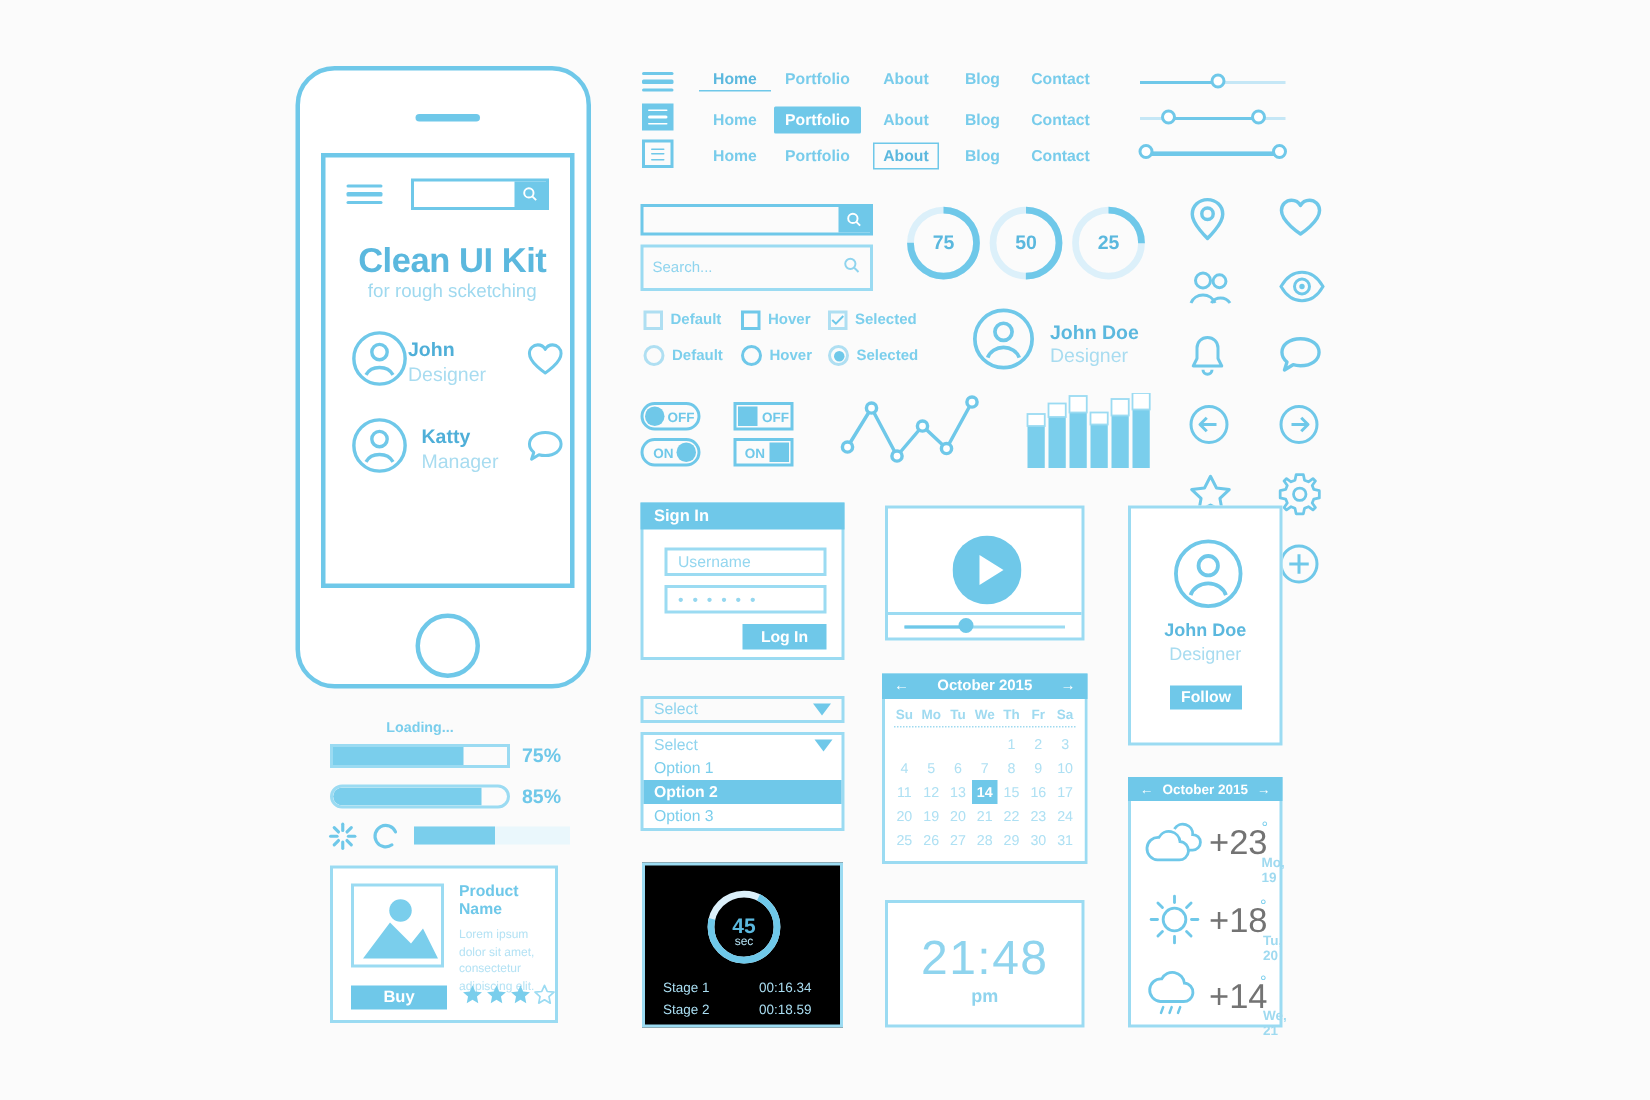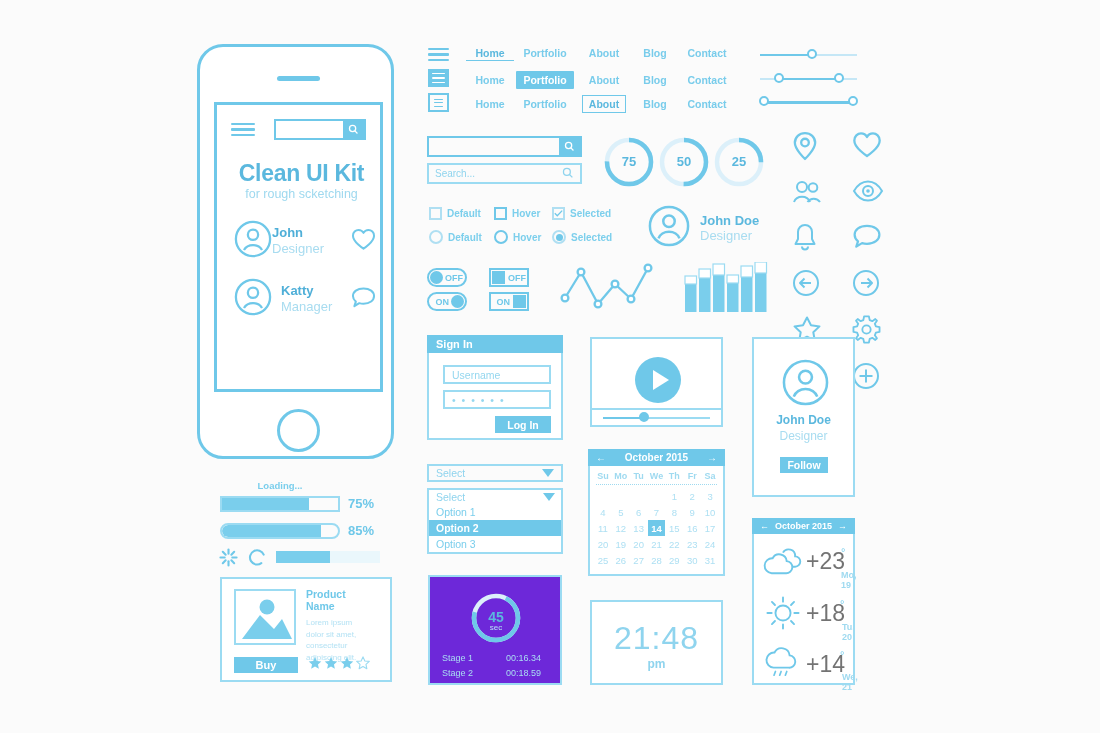--- a/index.html
+++ b/index.html
@@ -257,21 +257,21 @@
 
   <div class="abs search-field" style="left:427px; top:136px; width:155px; height:21px;">
     <span class="search-ph" title=""></span>
     <span style="width:21px; height:17px; background:#6FC8E9; display:flex; align-items:center; justify-content:center;">
       <svg width="11" height="11" viewBox="0 0 12 12">
           <circle cx="5" cy="5" r="3.4" fill="none" stroke="#fff" stroke-width="1.4"></circle>
           <line x1="7.5" y1="7.5" x2="10.3" y2="10.3" stroke="#fff" stroke-width="1.4"></line>
         </svg>
     </span>
   </div>
-  <div class="abs search-field" style="left:427px; top:163px; width:155px; height:21px; border-color:#9BDBF2;">
+  <div class="abs search-field" style="left:427px; top:163px; width:155px; height:31px; border-color:#9BDBF2;">
     <span class="search-ph">Search...</span>
     <span style="padding-right:6px;">
       <svg width="12" height="12" viewBox="0 0 13 13">
           <circle cx="5.3" cy="5.3" r="3.7" fill="none" stroke="#8FD4EE" stroke-width="1.4"></circle>
           <line x1="8.1" y1="8.1" x2="11.2" y2="11.2" stroke="#8FD4EE" stroke-width="1.4"></line>
         </svg>
     </span>
   </div>
 
   <div class="abs" style="left:603px; top:136px;">
@@ -606,21 +606,21 @@
   </div>
   <div class="abs" style="left:248px; top:548px;">
     <svg width="19" height="19" viewBox="0 0 20 20">
         <path d="M16.5 7 A7.5 7.5 0 1 0 14 16" fill="none" stroke="#6FC8E9" stroke-width="2.2" stroke-linecap="round"></path>
       </svg>
   </div>
   <div class="abs" style="left:276px; top:551px; width:104px; height:12px; background:#EAF7FC;">
     <i style="display:block; height:100%; width:52%; background:#7ACEEC;"></i>
   </div>
 
-  <div class="abs" style="left:220px; top:577px; width:172px; height:105px; border:2px solid #9BDBF2; background:#fff;">
+  <div class="abs" style="left:220px; top:577px; width:152px; height:105px; border:2px solid #9BDBF2; background:#fff;">
     <div class="abs" style="left:12px; top:10px; width:62px; height:56px; border:2px solid #9BDBF2; overflow:hidden;">
       <svg width="58" height="52" viewBox="0 0 58 52">
           <circle cx="31" cy="16" r="7.5" fill="#7ACEEC"></circle>
           <polygon points="6,48 24,24 38,38 46,28 56,48" fill="#7ACEEC"></polygon>
         </svg>
     </div>
     <div class="abs prod-title" style="left:84px; top:9px; width:62px;">Product</div>
     <div class="abs prod-title" style="left:84px; top:21px; width:62px;">Name</div>
     <div class="abs prod-desc" style="left:84px; top:38px; width:60px;">Lorem ipsum dolor sit amet, consectetur adipiscing elit.</div>
     <div class="abs btn-primary" style="left:12px; top:78px; width:64px; height:16px; font-size:11px;">Buy</div>
@@ -633,21 +633,21 @@
         </svg>
       <svg width="14" height="14" viewBox="0 0 16 16">
           <polygon points="8,1 10.1,5.7 15.2,6.2 11.4,9.6 12.4,14.6 8,12 3.6,14.6 4.6,9.6 0.8,6.2 5.9,5.7" fill="#7ACEEC"></polygon>
         </svg>
       <svg width="14" height="14" viewBox="0 0 16 16">
           <polygon points="8,1 10.1,5.7 15.2,6.2 11.4,9.6 12.4,14.6 8,12 3.6,14.6 4.6,9.6 0.8,6.2 5.9,5.7" fill="none" stroke="#9BDBF2" stroke-width="1.3" stroke-linejoin="round"></polygon>
         </svg>
     </div>
   </div>
 
-  <div class="abs" style="left:428px; top:575px; width:134px; height:110px; border:2px solid #9BDBF2; background:#6d28d9;">
+  <div class="abs" style="left:428px; top:575px; width:134px; height:110px; border:2px solid #9BDBF2; background:#000000;">
     <div class="abs" style="left:39px; top:14px;">
       <svg width="54" height="54" viewBox="0 0 54 54">
         <circle cx="27" cy="27" r="22" fill="none" stroke="#DCF0FA" stroke-width="4.5"></circle>
         <circle cx="27" cy="27" r="22" fill="none" stroke="#6FC8E9" stroke-width="4.5" stroke-dasharray="99 138.2" stroke-dashoffset="-10" transform="rotate(-90 27 27)"></circle>
       </svg>
     </div>
     <div class="abs" style="left:39px; top:32px; width:54px; text-align:center; color:#5BB8DE; font-size:14px; font-weight:bold;">45</div>
     <div class="abs" style="left:39px; top:46px; width:54px; text-align:center; color:#B4E2F4; font-size:8px;">sec</div>
     <div class="abs stage-lbl" style="left:12px; top:76px;">Stage 1</div>
     <div class="abs stage-lbl" style="left:76px; top:76px;">00:16.34</div>

